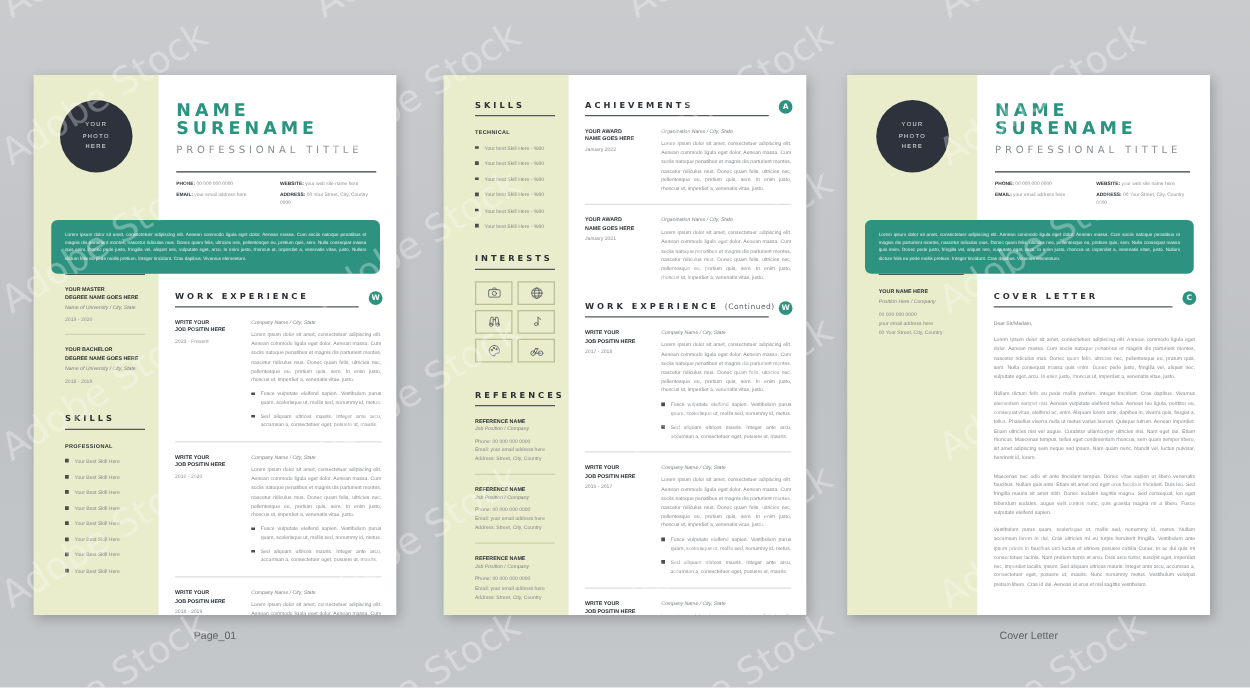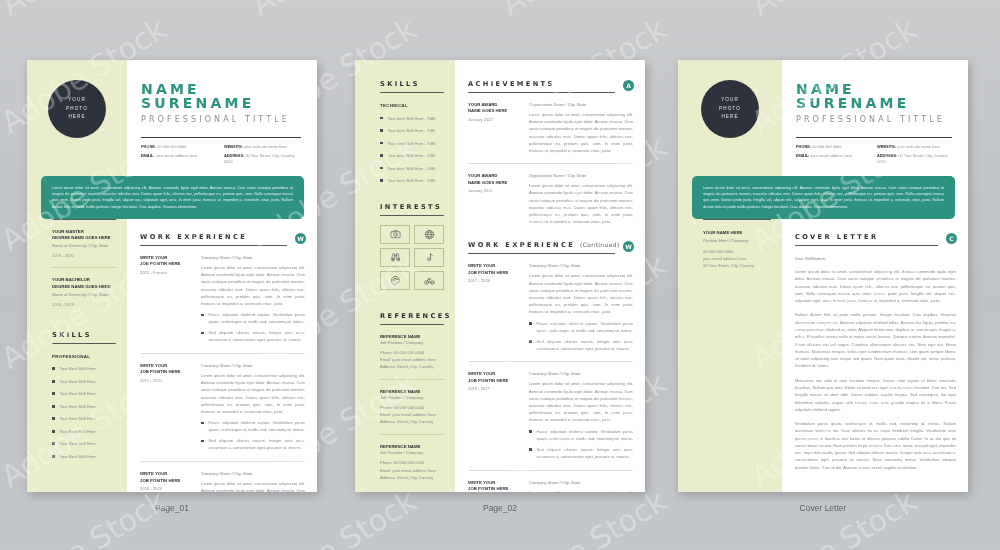--- a/index.html
+++ b/index.html
@@ -583,21 +583,20 @@
             <p class="cl-p">Nullam dictum felis eu pede mollis pretium. Integer tincidunt. Cras dapibus. Vivamus elementum semper nisi. Aenean vulputate eleifend tellus. Aenean leo ligula, porttitor eu, consequat vitae, eleifend ac, enim. Aliquam lorem ante, dapibus in, viverra quis, feugiat a, tellus. Phasellus viverra nulla ut metus varius laoreet. Quisque rutrum. Aenean imperdiet. Etiam ultricies nisi vel augue. Curabitur ullamcorper ultricies nisi. Nam eget dui. Etiam rhoncus. Maecenas tempus, tellus eget condimentum rhoncus, sem quam semper libero, sit amet adipiscing sem neque sed ipsum. Nam quam nunc, blandit vel, luctus pulvinar, hendrerit id, lorem.</p>
             <p class="cl-p">Maecenas nec odio et ante tincidunt tempus. Donec vitae sapien ut libero venenatis faucibus. Nullam quis ante. Etiam sit amet orci eget eros faucibus tincidunt. Duis leo. Sed fringilla mauris sit amet nibh. Donec sodales sagittis magna. Sed consequat, leo eget bibendum sodales, augue velit cursus nunc, quis gravida magna mi a libero. Fusce vulputate eleifend sapien.</p>
             <p class="cl-p">Vestibulum purus quam, scelerisque ut, mollis sed, nonummy id, metus. Nullam accumsan lorem in dui. Cras ultricies mi eu turpis hendrerit fringilla. Vestibulum ante ipsum primis in faucibus orci luctus et ultrices posuere cubilia Curae; In ac dui quis mi consectetuer lacinia. Nam pretium turpis et arcu. Duis arcu tortor, suscipit eget, imperdiet nec, imperdiet iaculis, ipsum. Sed aliquam ultrices mauris. Integer ante arcu, accumsan a, consectetuer eget, posuere ut, mauris. Nunc nonummy metus. Vestibulum volutpat pretium libero. Cras id dui. Aenean ut eros et nisl sagittis vestibulum.</p>
           </div>
 
       </div>
     </div>
   </div>
 
   <div class="caption" id="cap1">Page_01</div>
-  <div class="caption" id="cap2">Page_02</div>
   <div class="caption" id="cap3">Cover Letter</div>
 </div>
 
 <div class="wm-tile" id="wm-tile">
     <div class="wm" style="left: -10px; top: -60px;">Adobe Stock</div>
     <div class="wm" style="left: 240px; top: -60px;">Adobe Stock</div>
     <div class="wm" style="left: 490px; top: -60px;">Adobe Stock</div>
     <div class="wm" style="left: 740px; top: -60px;">Adobe Stock</div>
     <div class="wm" style="left: 990px; top: -60px;">Adobe Stock</div>
     <div class="wm" style="left: -10px; top: 58px;">Adobe Stock</div>

